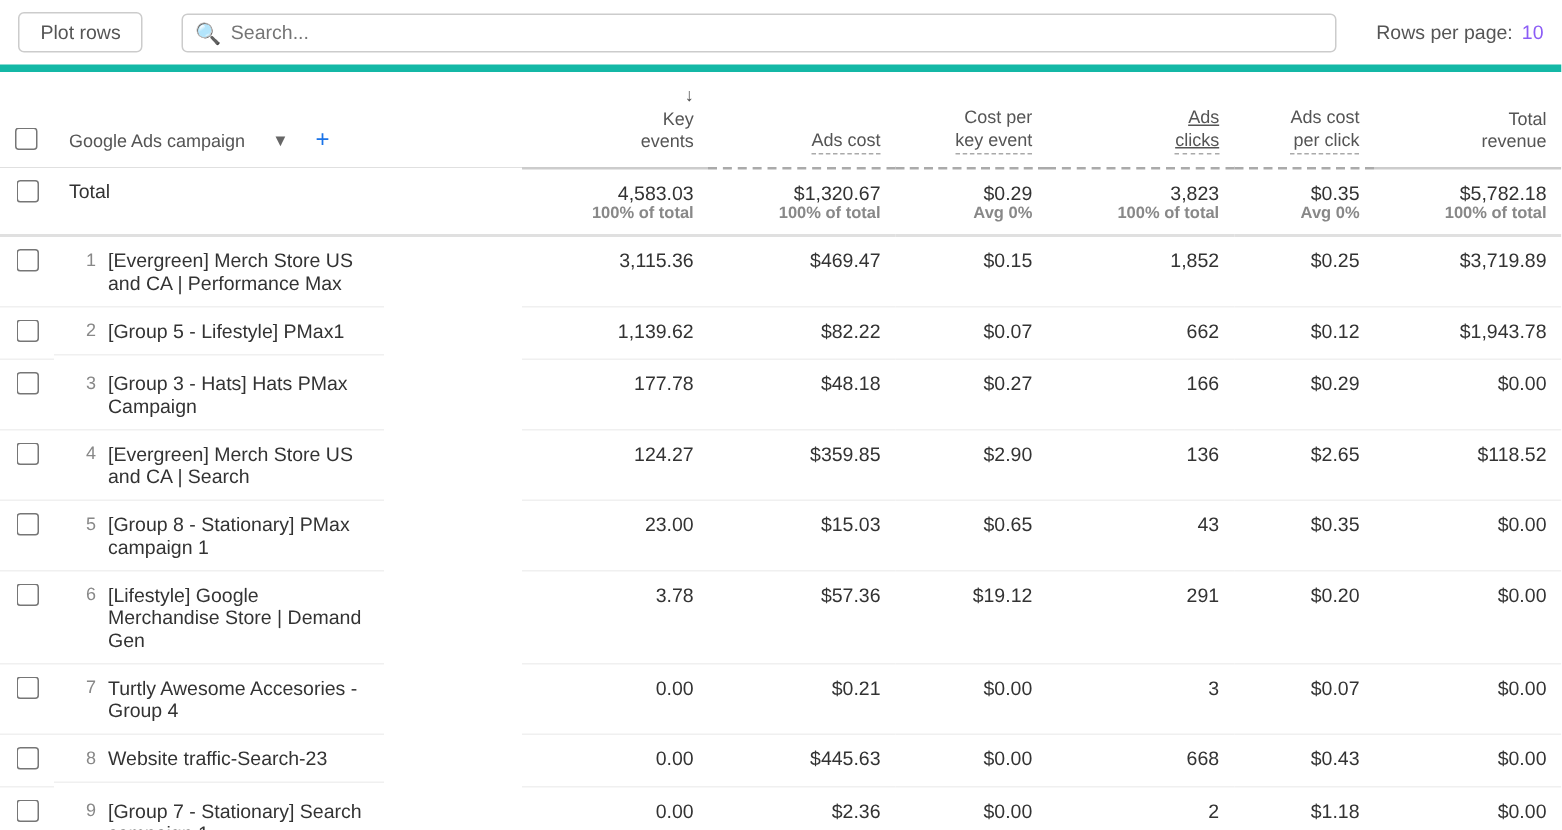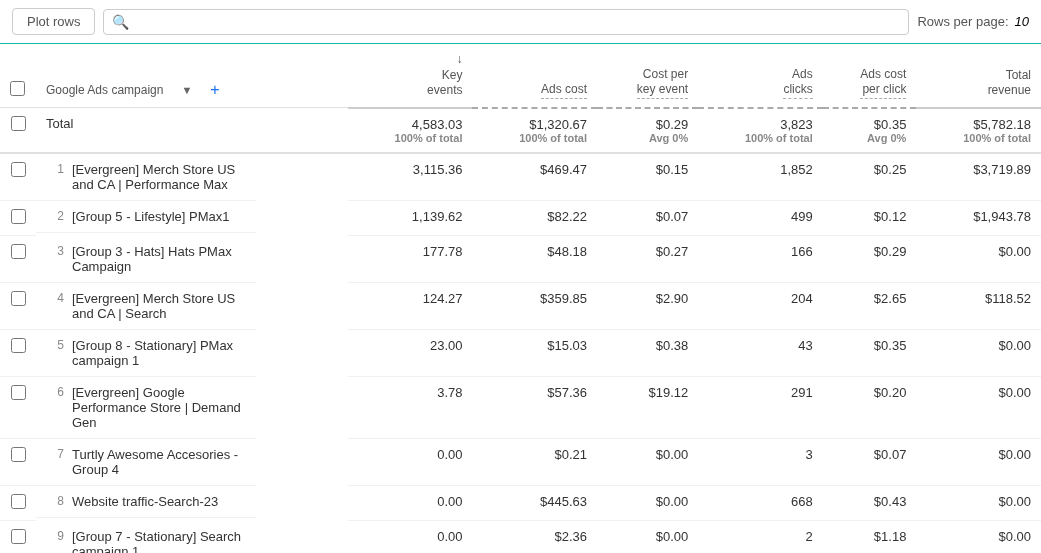--- a/index.html
+++ b/index.html
@@ -6,22 +6,22 @@
     body {
       font-family: Arial, sans-serif;
       font-size: 13px;
       background: #fff;
       color: #333;
     }
     .toolbar {
       display: flex;
       align-items: center;
       padding: 8px 12px;
-      border-bottom: 1px solid #14b8a6;
-      gap: 8px;
+      border-bottom: 5px solid #14b8a6;
+      gap: 26px;
     }
     .plot-rows-btn {
       border: 1px solid #ccc;
       background: #fff;
       border-radius: 4px;
       padding: 5px 14px;
       font-size: 13px;
       color: #555;
       cursor: pointer;
     }
@@ -47,22 +47,21 @@
       display: flex;
       align-items: center;
       gap: 6px;
       color: #555;
       font-size: 13px;
       white-space: nowrap;
       text-align: center;
     }
     .rows-per-page-value {
       font-weight: 500;
-      color: #000000;
-      font-style: italic;
+      color: #8b5cf6;
     }
     .table-container {
       overflow-x: auto;
     }
     table {
       width: 100%;
       border-collapse: collapse;
       font-size: 13px;
     }
     thead tr {
@@ -136,20 +135,21 @@
     }
   </style>
 </head>
 <body>
 
 <div>
   <div class="toolbar">
     <button class="plot-rows-btn">Plot rows</button>
     <div class="search-box">
       <span class="search-icon">🔍</span>
+      <input class="search-input" type="text" placeholder="Search..." style="">
     </div>
     <div class="rows-per-page">
       <span>Rows per page:</span>
       <span class="rows-per-page-value">10</span>
     </div>
   </div>
 </div>
 
 <div class="table-container">
   <table>
@@ -176,21 +176,21 @@
             <span style="border-bottom: 1.5px dashed #aaa;">Ads cost</span>
           </div>
         </th>
         <th class="underline-dashed">
           <div class="th-inner">
             <span style="border-bottom: 1.5px dashed #aaa;">Cost per<br>key event</span>
           </div>
         </th>
         <th class="underline-dashed">
           <div class="th-inner">
-            <span style="border-bottom: 1.5px dashed #aaa;">Ads<br>clicks</span>
+            <span style="border-bottom: 1.5px dashed #aaa; text-decoration: underline;">Ads<br>clicks</span>
           </div>
         </th>
         <th class="underline-dashed">
           <div class="th-inner">
             <span style="border-bottom: 1.5px dashed #aaa;">Ads cost<br>per click</span>
           </div>
         </th>
         <th>
           <div class="th-inner">
             <span>Total<br>revenue</span>
@@ -250,21 +250,21 @@
     <td class="checkbox-col">
       <input type="checkbox" style="">
     </td>
     <td class="campaign-col" style="display:flex;gap:8px;align-items:flex-start;">
       <span style="min-width:18px;color:#888;font-size:12px;text-align:right;">2</span>
       <span>[Group 5 - Lifestyle] PMax1</span>
     </td>
     <td class="num-col">1,139.62</td>
     <td class="num-col">$82.22</td>
     <td class="num-col">$0.07</td>
-    <td class="num-col">499</td>
+    <td class="num-col">662</td>
     <td class="num-col">$0.12</td>
     <td class="num-col">$1,943.78</td>
   </tr>
         <tr>
     <td class="checkbox-col">
       <input type="checkbox" style="">
     </td>
     <td class="campaign-col" style="display:flex;gap:8px;align-items:flex-start;">
       <span style="min-width:18px;color:#888;font-size:12px;text-align:right;">3</span>
       <span>[Group 3 - Hats] Hats PMax Campaign</span>
@@ -280,46 +280,46 @@
     <td class="checkbox-col">
       <input type="checkbox" style="">
     </td>
     <td class="campaign-col" style="display:flex;gap:8px;align-items:flex-start;">
       <span style="min-width:18px;color:#888;font-size:12px;text-align:right;">4</span>
       <span>[Evergreen] Merch Store US and CA | Search</span>
     </td>
     <td class="num-col">124.27</td>
     <td class="num-col">$359.85</td>
     <td class="num-col">$2.90</td>
-    <td class="num-col">204</td>
+    <td class="num-col">136</td>
     <td class="num-col">$2.65</td>
     <td class="num-col">$118.52</td>
   </tr>
         <tr>
     <td class="checkbox-col">
       <input type="checkbox" style="">
     </td>
     <td class="campaign-col" style="display:flex;gap:8px;align-items:flex-start;">
       <span style="min-width:18px;color:#888;font-size:12px;text-align:right;">5</span>
       <span>[Group 8 - Stationary] PMax campaign 1</span>
     </td>
     <td class="num-col">23.00</td>
     <td class="num-col">$15.03</td>
-    <td class="num-col">$0.38</td>
+    <td class="num-col">$0.65</td>
     <td class="num-col">43</td>
     <td class="num-col">$0.35</td>
     <td class="num-col">$0.00</td>
   </tr>
         <tr>
     <td class="checkbox-col">
       <input type="checkbox" style="">
     </td>
     <td class="campaign-col" style="display:flex;gap:8px;align-items:flex-start;">
       <span style="min-width:18px;color:#888;font-size:12px;text-align:right;">6</span>
-      <span>[Evergreen] Google Performance Store | Demand Gen</span>
+      <span>[Lifestyle] Google Merchandise Store | Demand Gen</span>
     </td>
     <td class="num-col">3.78</td>
     <td class="num-col">$57.36</td>
     <td class="num-col">$19.12</td>
     <td class="num-col">291</td>
     <td class="num-col">$0.20</td>
     <td class="num-col">$0.00</td>
   </tr>
         <tr>
     <td class="checkbox-col">

